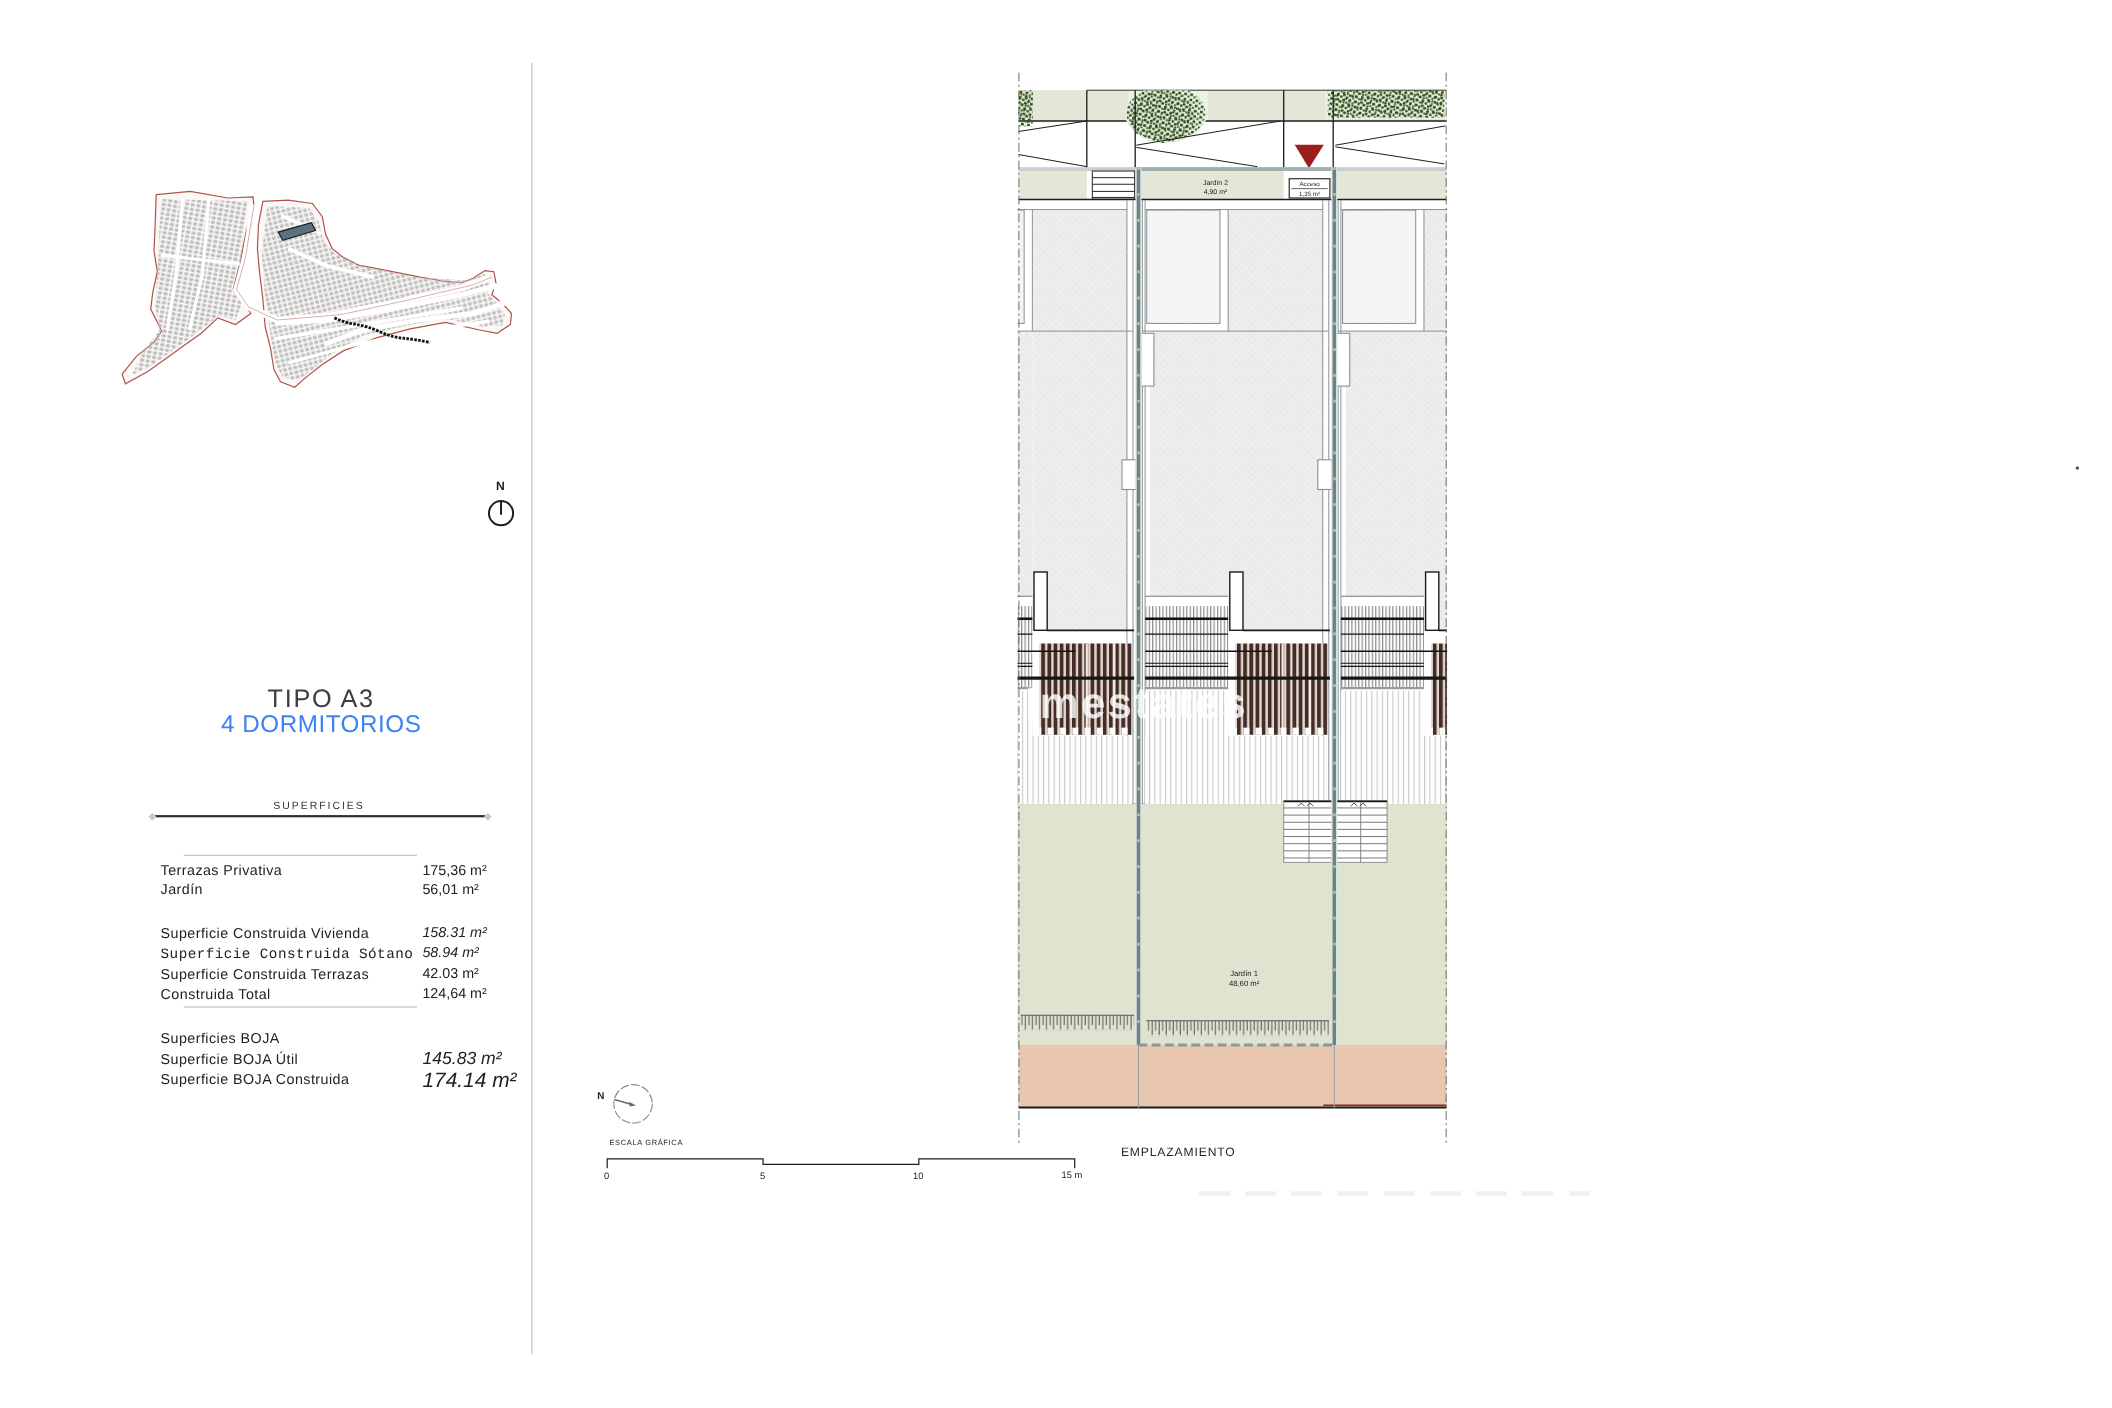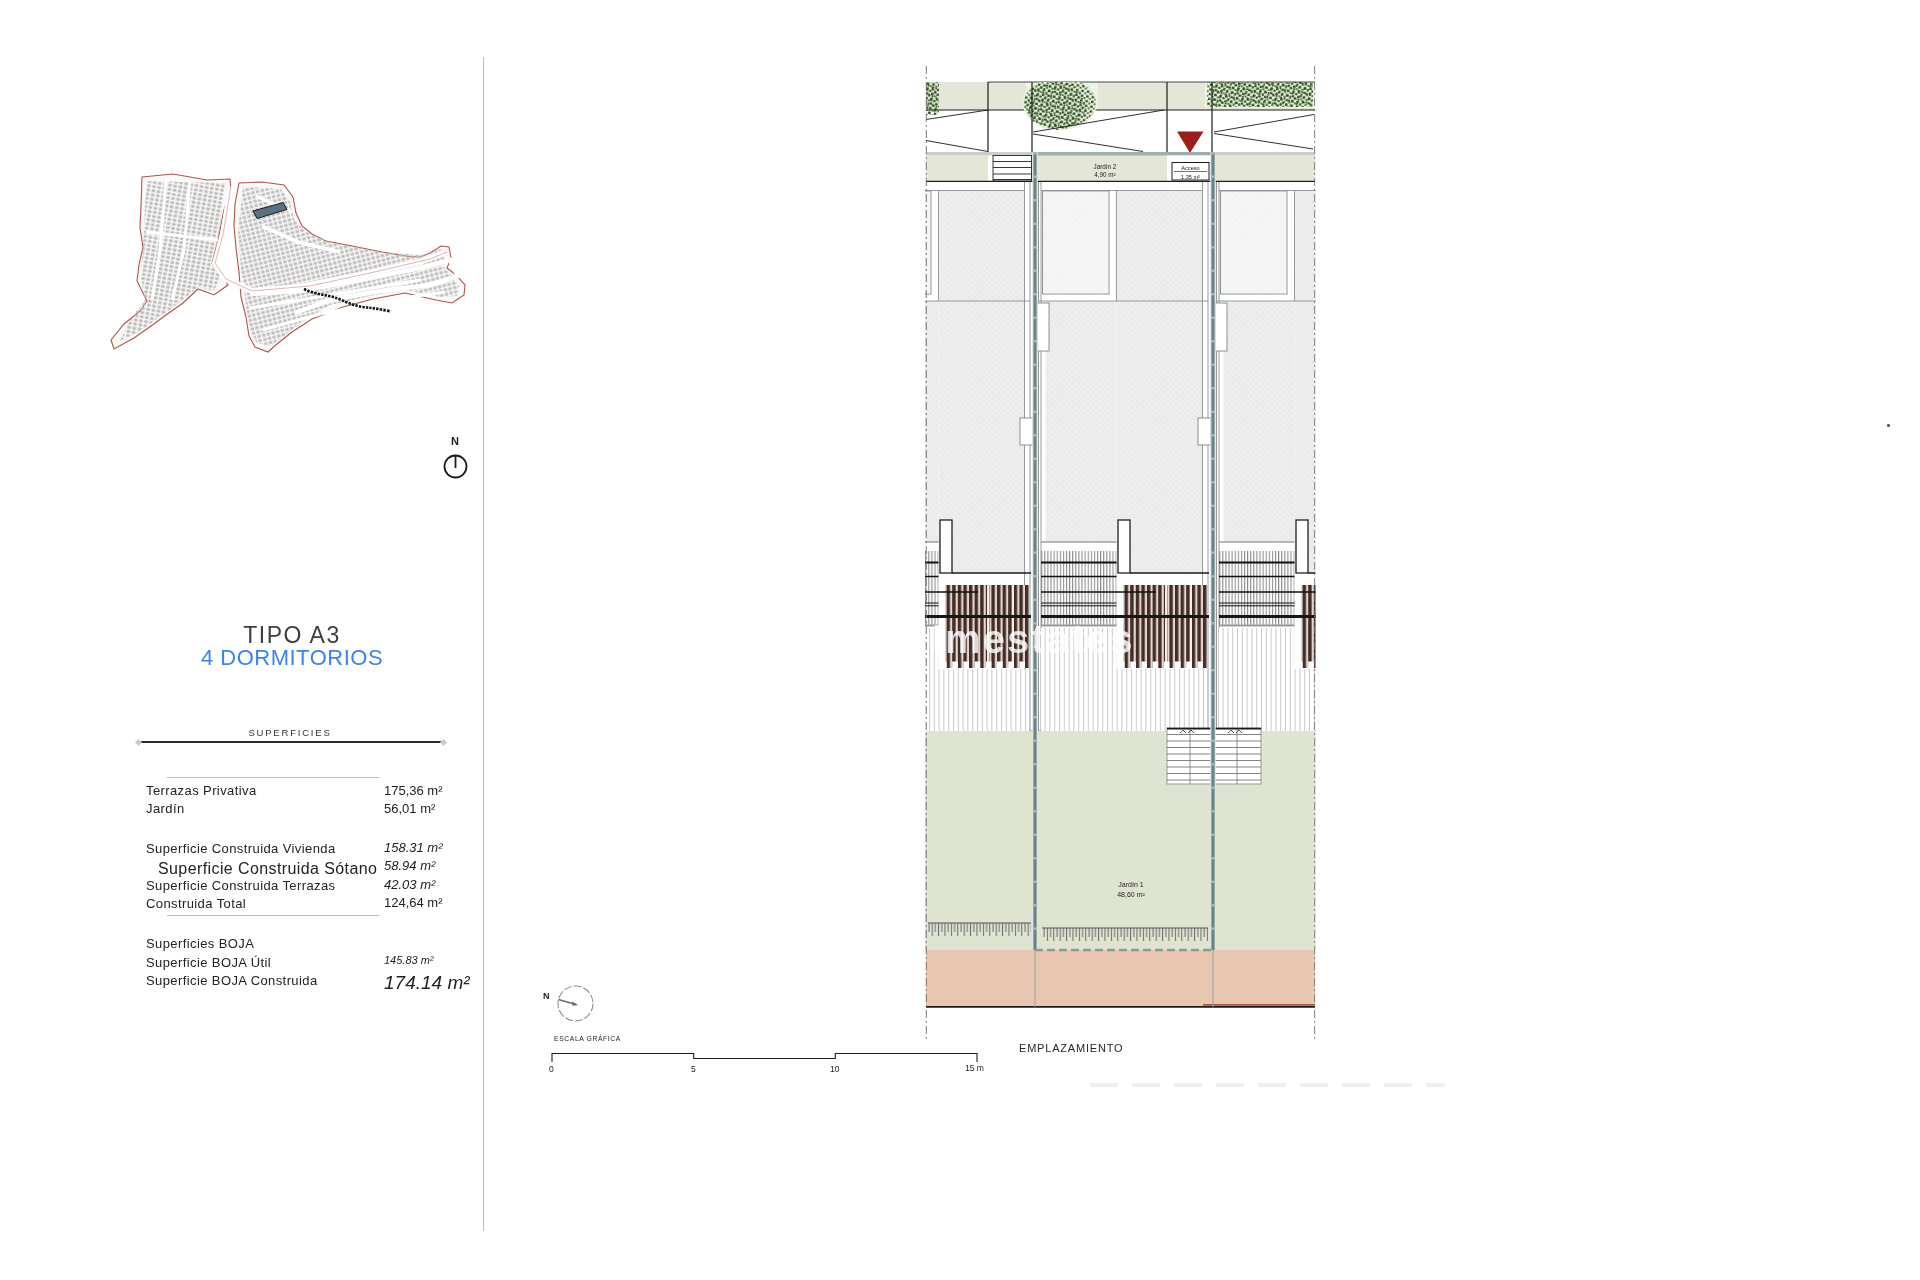--- a/index.html
+++ b/index.html
@@ -70,35 +70,35 @@
 
 <div class="lbl" style="left:146px;top:783px;font-size:13px;letter-spacing:0.4px;">Terrazas Privativa</div>
 <div class="lbl" style="left:384px;top:783px;font-size:13px;">175,36 m²</div>
 
 <div class="lbl" style="left:146px;top:801px;font-size:13px;letter-spacing:0.4px;">Jardín</div>
 <div class="lbl" style="left:384px;top:801px;font-size:13px;">56,01 m²</div>
 
 <div class="lbl" style="left:146px;top:841px;font-size:13px;letter-spacing:0.4px;">Superficie Construida Vivienda</div>
 <div class="lbl" style="left:384px;top:840px;font-size:13px;font-style:italic;">158.31 m²</div>
 
-<div class="lbl" style="left:158px;top:860px;font-size:16px;letter-spacing:0.4px;">Superficie Construida Sótano</div>
+<div class="lbl" style="left:146px;top:860px;font-size:13px;letter-spacing:0.4px;font-family:Liberation Mono, monospace;">Superficie Construida Sótano</div>
 <div class="lbl" style="left:384px;top:858px;font-size:13px;font-style:italic;">58.94 m²</div>
 
 <div class="lbl" style="left:146px;top:878px;font-size:13px;letter-spacing:0.4px;">Superficie Construida Terrazas</div>
-<div class="lbl" style="left:384px;top:877px;font-size:13px;font-style:italic;">42.03 m²</div>
+<div class="lbl" style="left:384px;top:877px;font-size:13px;">42.03 m²</div>
 
 <div class="lbl" style="left:146px;top:896px;font-size:13px;letter-spacing:0.4px;">Construida Total</div>
 <div class="lbl" style="left:384px;top:895px;font-size:13px;">124,64 m²</div>
 
 <div class="abs" style="left:167px;top:915px;width:212px;height:1.2px;background:#bcbcbc;"></div>
 
 <div class="lbl" style="left:146px;top:936px;font-size:13px;letter-spacing:0.4px;">Superficies BOJA</div>
 
 <div class="lbl" style="left:146px;top:955px;font-size:13px;letter-spacing:0.4px;">Superficie BOJA Útil</div>
-<div class="lbl" style="left:384px;top:954px;font-size:11px;font-style:italic;">145.83 m²</div>
+<div class="lbl" style="left:384px;top:954px;font-size:16px;font-style:italic;">145.83 m²</div>
 
 <div class="lbl" style="left:146px;top:973px;font-size:13px;letter-spacing:0.4px;">Superficie BOJA Construida</div>
 <div class="lbl" style="left:384px;top:972px;font-size:19px;font-style:italic;">174.14 m²</div>
 
 <div class="abs" style="left:900px;top:50px;">
 <svg id="plan" width="440" height="1010" viewBox="900 50 440 1010">
 <defs>
 <clipPath id="clipDraw">
           <rect x="925" y="55" width="390.5" height="990"></rect>
         </clipPath>

